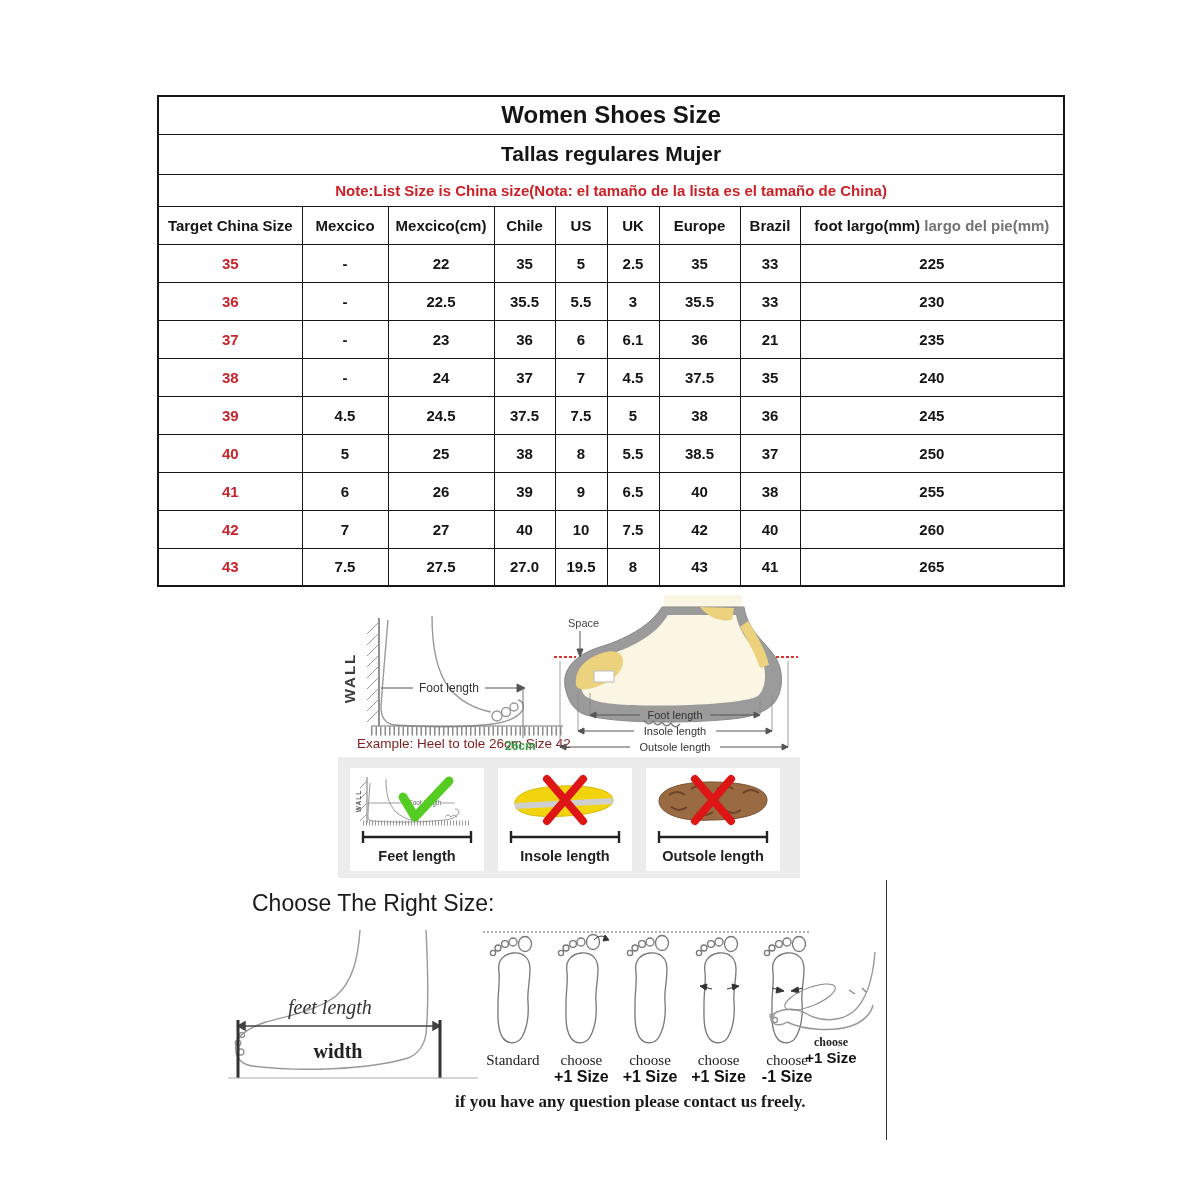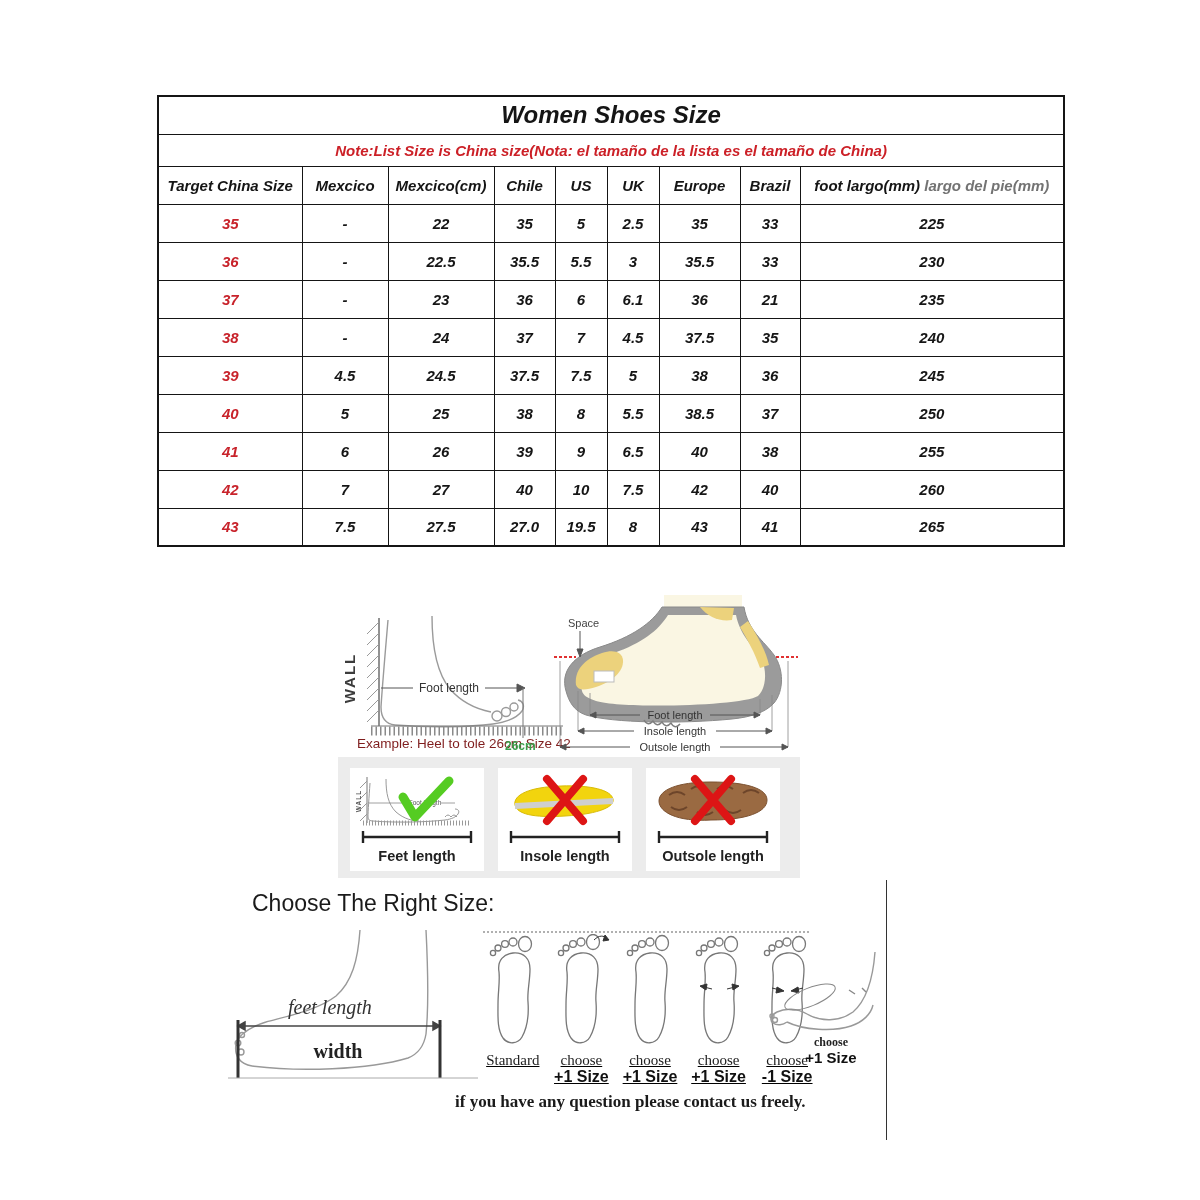--- a/index.html
+++ b/index.html
@@ -9,37 +9,37 @@
 
   
   table.size-table{position:absolute;left:157px;top:95px;width:906px;border-collapse:collapse;
     table-layout:fixed;border:2px solid #151515;color:#151515;font-weight:bold;}
   table.size-table td{border:1.5px solid #151515;text-align:center;vertical-align:middle;
     padding:0;font-size:15px;overflow:hidden;}
   tr.r-title{height:38px;}  tr.r-title td{font-size:24px;}
   tr.r-sub{height:40px;}    tr.r-sub td{font-size:21px;}
   tr.r-note{height:32px;}   tr.r-note td{font-size:15px;color:#cc2027;}
   tr.r-head{height:38px;}
-  tbody tr{height:38px;font-style:italic;}
+  tbody tr{height:38px;}
   td.tgt{color:#c8232b;}
   .es-red{color:#737373;}
 
   
   .example-text{left:333px;top:736px;font-size:13.5px;font-weight:normal;color:#7f1d1d;white-space:nowrap;padding-left:24px;}
   .ruler-green{left:505px;top:739px;font-size:12px;font-weight:bold;color:#3a9e4a;}
 
   .panel-strip{left:338px;top:757px;width:462px;height:121px;background:#ececec;
     display:flex;gap:14px;padding:11px 12px 0 12px;box-sizing:border-box;align-items:flex-start;}
   .panel{width:134px;background:#ffffff;text-align:center;padding:5px 4px 7px 4px;box-sizing:border-box;}
   .panel-label{font-size:14.5px;font-weight:bold;color:#222;margin-top:1px;}
 
   
   .choose-heading{left:252px;top:890px;font-size:23px;color:#1a1a1a;}
   .dotted-line{left:483px;top:931px;width:326px;border-top:2px dotted #b0b0b0;height:0;}
-  .fp-row{left:483px;top:934px;width:334px;display:flex;gap:9px;text-decoration:underline;}
+  .fp-row{left:483px;top:934px;width:334px;display:flex;gap:9px;}
   .fp{width:60px;text-align:center;}
   .fp-l1{font-family:"Liberation Serif",serif;font-size:15px;color:#222;margin-top:3px;line-height:15px;}
   .fp-l2{font-size:16px;font-weight:bold;color:#111;line-height:18px;}
   .ankle-label{left:796px;top:1036px;width:70px;text-align:center;}
   .ankle-l1{font-family:"Liberation Serif",serif;font-weight:bold;font-size:12px;color:#222;line-height:13px;}
   .ankle-l2{font-size:15px;font-weight:bold;color:#111;line-height:17px;}
   .footer-text{left:455px;top:1092px;width:370px;text-align:left;
     font-family:"Liberation Serif",serif;font-weight:bold;font-size:17px;color:#1a1a1a;}
   .vline{left:886px;top:880px;width:0;height:260px;border-left:1.5px solid #333;}
 
@@ -61,20 +61,23 @@
       <col style="width:52px">
         <col style="width:52px">
         <col style="width:81px">
         <col style="width:60px">
         <col style="width:264px">
     </colgroup>
     <tbody>
       <tr class="r-title">
         <td colspan="9">Women Shoes Size</td>
       </tr>
+      <tr class="r-sub">
+        <td colspan="9">Tallas regulares Mujer</td>
+      </tr>
       <tr class="r-note">
         <td colspan="9">Note:List Size is China size(Nota: el tamaño de la lista es el tamaño de China)</td>
       </tr>
       <tr class="r-head">
         <td>Target  China Size</td>
         <td>Mexcico</td>
         <td>Mexcico(cm)</td>
         <td>Chile</td>
         <td>US</td>
         <td>UK</td>

